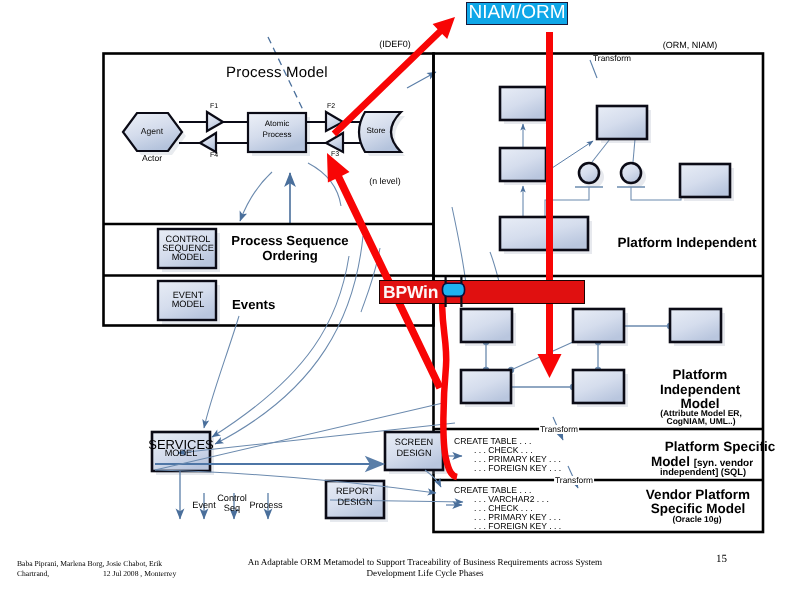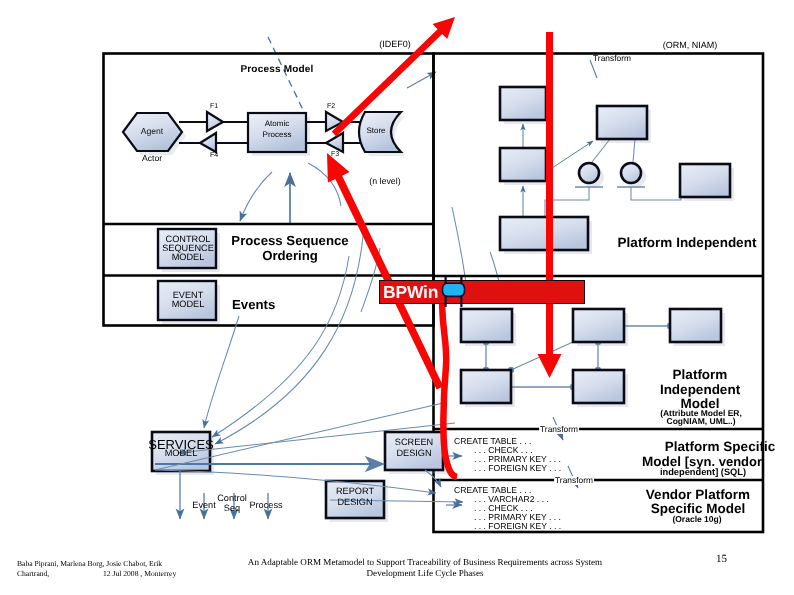--- a/index.html
+++ b/index.html
@@ -226,21 +226,21 @@
  <g fill="#f80505" stroke="none">
   <path d="M336.3,136.4 L442.2,34.0 L447.2,39.1 L455.0,17.0 L432.6,24.0 L437.6,29.2 L331.7,131.6 Z"></path>
   <path d="M443.4,386.4 L342.1,175.7 L349.5,172.1 L327.0,153.0 L327.9,182.5 L335.3,179.0 L436.6,389.6 Z"></path>
   <path d="M546.0,32.0 L546.0,354.0 L537.5,354.0 L549.5,378.0 L561.5,354.0 L553.0,354.0 L553.0,32.0 Z"></path>
  </g>
  <g fill="none" stroke="#f80505" stroke-width="6.5" stroke-linecap="butt">
   <path d="M443,285 C439,320 448,340 446,366 C443,400 442,442 446,459 C449,472 452,476 457,477"></path>
  </g>
 </svg>
 
-<div class="lbl ctr" style="left:277px;top:65px;font-size:10px;font-weight:bold;letter-spacing:0.2px;">Process Model</div>
+<div class="lbl ctr" style="left:277px;top:65px;font-size:15px;font-weight:normal;letter-spacing:0.2px;">Process Model</div>
 <div class="lbl ctr" style="left:395px;top:40px;font-size:9px;">(IDEF0)</div>
 <div class="lbl ctr" style="left:152px;top:127px;font-size:8.6px;color:#111;">Agent</div>
 <div class="lbl ctr" style="left:152px;top:154px;font-size:8.6px;">Actor</div>
 <div class="lbl ctr" style="left:277px;top:120px;font-size:8px;">Atomic</div>
 <div class="lbl ctr" style="left:277px;top:131px;font-size:8px;">Process</div>
 <div class="lbl ctr" style="left:376px;top:127px;font-size:8px;">Store</div>
 <div class="lbl ctr" style="left:214px;top:103px;font-size:7px;">F1</div>
 <div class="lbl ctr" style="left:331px;top:103px;font-size:7px;">F2</div>
 <div class="lbl ctr" style="left:335px;top:151px;font-size:7px;">F3</div>
 <div class="lbl ctr" style="left:214px;top:152px;font-size:7px;">F4</div>
@@ -276,41 +276,44 @@
 <div class="lbl ctr" style="left:700px;top:383px;font-size:13.5px;font-weight:bold;">Independent</div>
 <div class="lbl ctr" style="left:700px;top:397px;font-size:13.5px;font-weight:bold;">Model</div>
 <div class="lbl ctr" style="left:701px;top:409px;font-size:8.5px;font-weight:bold;">(Attribute Model ER,</div>
 <div class="lbl ctr" style="left:701px;top:417px;font-size:8.5px;font-weight:bold;">CogNIAM, UML..)</div>
 
 <div class="lbl ctr" style="left:559px;top:425px;font-size:8.4px;background:#fff;padding:0 1px;">Transform</div>
 <div class="lbl ctr" style="left:574px;top:476px;font-size:8.4px;background:#fff;padding:0 1px;">Transform</div>
 
 <div class="lbl ctr" style="left:702px;top:440px;font-size:13.5px;font-weight:bold;padding-left:36px;">Platform Specific</div>
 <div class="lbl ctr" style="left:702px;top:455px;font-size:13.5px;font-weight:bold;">
- <span>Model</span><span>&nbsp;</span><span style="font-size:13px;text-align:center;">[syn. vendor</span>
+ <span>Model</span><span>&nbsp;</span><span style="font-size:10px;text-align:center;">[syn. vendor</span>
 </div>
 <div class="lbl ctr" style="left:703px;top:468px;font-size:9.3px;font-weight:bold;">independent] (SQL)</div>
 <div class="lbl ctr" style="left:698px;top:488px;font-size:13.5px;font-weight:bold;">Vendor Platform</div>
 <div class="lbl ctr" style="left:698px;top:502px;font-size:13.5px;font-weight:bold;">Specific Model</div>
 <div class="lbl ctr" style="left:697px;top:515px;font-size:8.5px;font-weight:bold;">(Oracle 10g)</div>
 
 <div style="position:absolute;left:454px;top:437px;font-size:8.6px;line-height:8.9px;color:#000;">
  <div>CREATE TABLE . . .</div>
  <div style="padding-left:20px;">. . . CHECK . . .</div>
  <div style="padding-left:20px;">. . . PRIMARY KEY . . .</div>
  <div style="padding-left:20px;">. . . FOREIGN KEY . . .</div>
 </div>
 <div style="position:absolute;left:454px;top:486px;font-size:8.6px;line-height:8.9px;color:#000;">
  <div>CREATE TABLE . . .</div>
  <div style="padding-left:20px;">. . . VARCHAR2 . . .</div>
  <div style="padding-left:20px;">. . . CHECK . . .</div>
  <div style="padding-left:20px;">. . . PRIMARY KEY . . .</div>
  <div style="padding-left:20px;">. . . FOREIGN KEY . . .</div>
 </div>
 
+<div style="position:absolute;left:466px;top:2px;width:102px;height:23px;background:#0fa7e8;border:1.6px solid #17183a;box-sizing:border-box;">
+ <div style="position:absolute;left:0;top:0;width:100%;text-align:center;color:#ffffff;font-size:19px;line-height:19px;font-weight:normal;">NIAM/ORM</div>
+</div>
 <div style="position:absolute;left:379px;top:280px;width:206px;height:24px;background:#e01010;border:1.7px solid #1b0303;box-sizing:border-box;">
  <div style="position:absolute;left:3px;top:1.5px;color:#fdf7f7;font-size:17.5px;line-height:19px;font-weight:bold;letter-spacing:-0.2px;">BPWin</div>
 </div>
 <div style="position:absolute;left:441px;top:276px;width:26px;height:32px;">
   <svg width="26" height="32" viewBox="0 0 26 32">
     <path d="M4.6,1 L4.6,31 M20.4,1 L20.4,31" stroke="#0d0d16" stroke-width="2.2" fill="none"></path>
     <path d="M6,7.2 h13 q4.6,0.4 4.6,6.6 q0,6.2 -4.6,6.6 h-13 q-4.6,-0.4 -4.6,-6.6 q0,-6.2 4.6,-6.6 z" fill="#1fb3ef" stroke="#0d0d3a" stroke-width="1.6"></path>
   </svg>
 </div>
 

